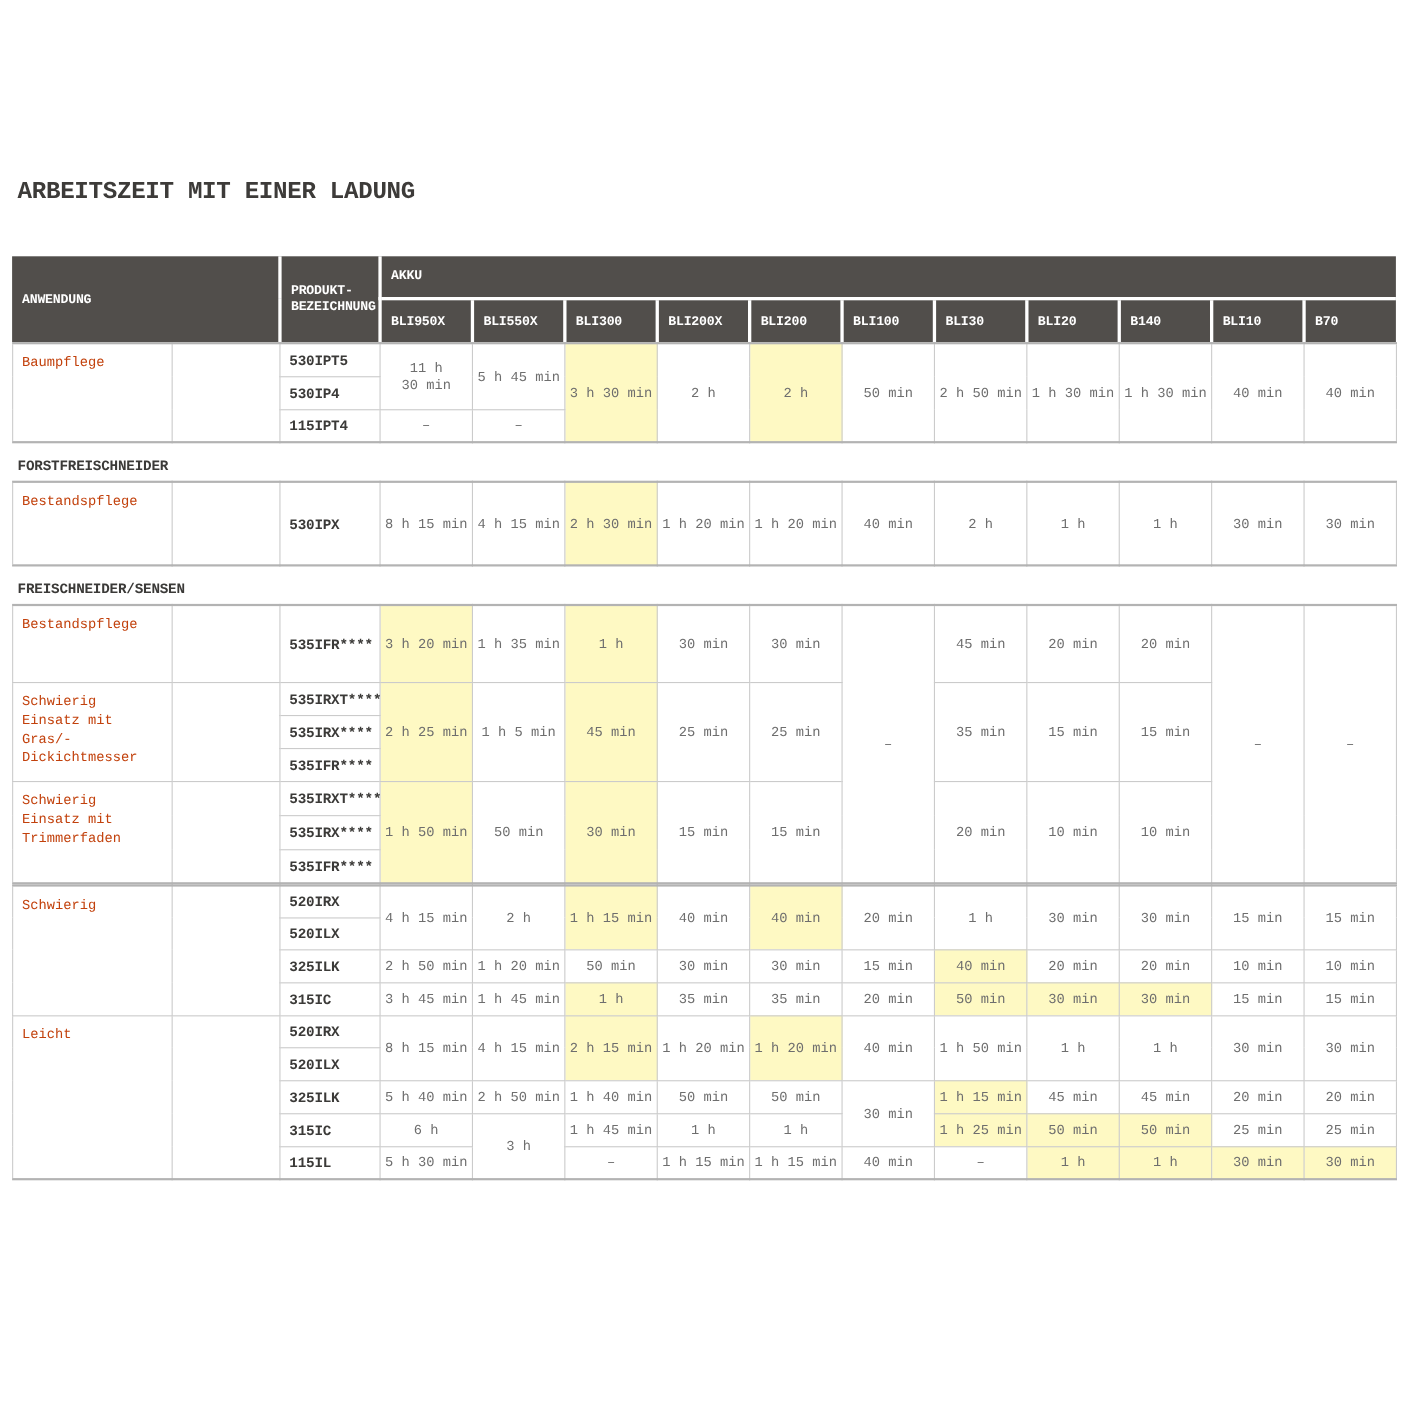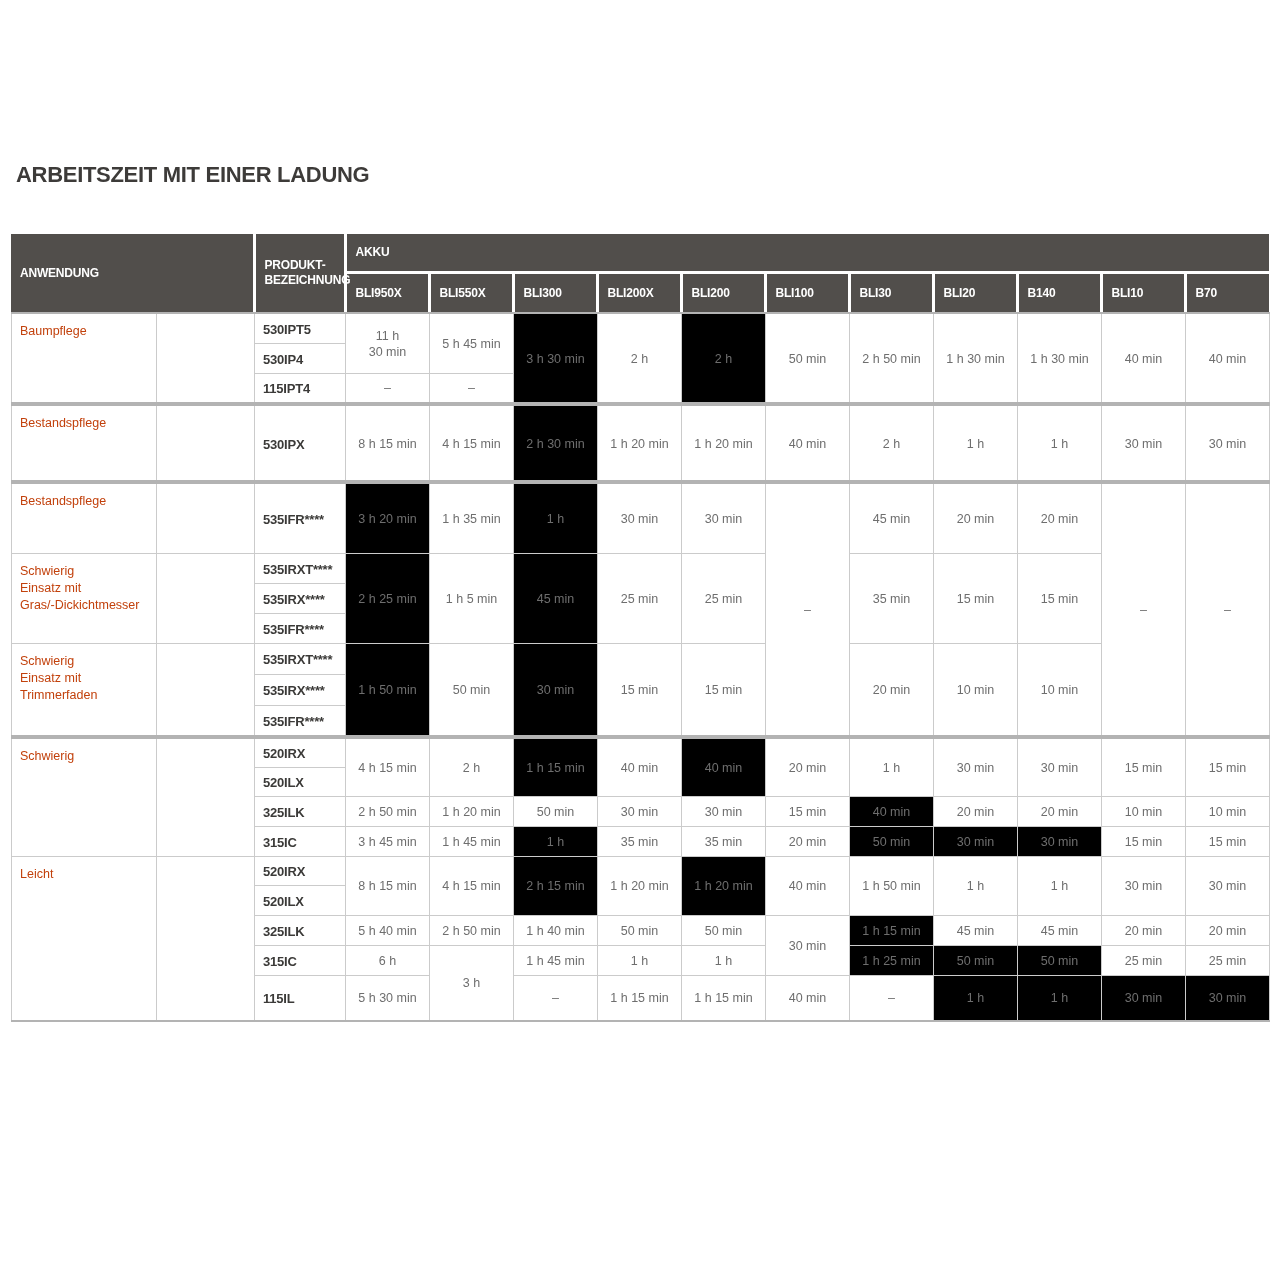--- a/index.html
+++ b/index.html
@@ -1,34 +1,34 @@
 <!DOCTYPE html>
 <html><head>
 <meta charset="utf-8">
 <style>
   html,body{margin:0;padding:0;background:#fff;}
   body{font-family:"Liberation Sans","DejaVu Sans",sans-serif;width:1280px;height:1280px;overflow:hidden;}
-  .page{margin:162px 0 0 11px;width:1258px;}
+  .page{margin:162px 0 0 11px;width:1258px;font-family:Liberation Mono, monospace;}
   h1.title{font-size:22px;font-weight:700;color:#3d3b39;letter-spacing:-0.3px;margin:0 0 46px 5px;}
   table{border-collapse:collapse;table-layout:fixed;width:1258px;}
   
   .head-table td{background:#514e4b;color:#fff;font-weight:700;font-size:12px;vertical-align:middle;padding:0 0 0 9px;letter-spacing:-0.2px;}
   .head-table .sep-r{border-right:3px solid #fff;}
   .head-table .sep-b{border-bottom:3px solid #fff;}
   .head-table .pre{white-space:pre-line;line-height:15px;}
   
   .section-label{font-size:13px;font-weight:700;color:#3b3a38;letter-spacing:-0.2px;margin:13px 0 6px 5px;}
   
   .body-table{border:1px solid #cbcbcb;border-top:2px solid #b3b3b3;border-bottom:2px solid #b3b3b3;}
   .body-table td{border:1px solid #cbcbcb;font-size:12.5px;}
   .body-table td.app{vertical-align:top;padding:9px 6px 4px 8px;color:#c2410c;white-space:pre-line;line-height:17px;}
   .body-table td.img{background:#fff;}
   .body-table td.prod{font-weight:700;color:#3b3a38;padding:2px 4px 0 8px;vertical-align:middle;font-size:13px;letter-spacing:-0.2px;}
   .body-table td.val{text-align:center;vertical-align:middle;color:#6e6e6e;white-space:pre-line;line-height:16px;padding:1px 2px 0 2px;}
-  .body-table td.g{background:#000000;}
+  .body-table td.g{background:#fef9c3;}
 </style>
 </head>
 <body>
 
 <div class="page">
   <h1 class="title">ARBEITSZEIT MIT EINER LADUNG</h1>
 
   <table class="head-table">
     <colgroup>
         <col style="width:145px">
@@ -108,20 +108,21 @@
           <tr style="height:30px">
             <td class="prod">530IP4</td>
           </tr>
           <tr style="height:30px">
             <td class="prod">115IPT4</td>
             <td class="val">–</td>
             <td class="val">–</td>
           </tr>
         </tbody>
       </table>
+      <div class="section-label">FORSTFREISCHNEIDER</div>
       <table class="body-table">
         <colgroup>
           <col style="width:145px">
           <col style="width:98px">
           <col style="width:91px">
           <col style="width:84px">
           <col style="width:84px">
           <col style="width:84px">
           <col style="width:84px">
           <col style="width:84px">
@@ -144,20 +145,21 @@
             <td class="val">1 h 20 min</td>
             <td class="val">40 min</td>
             <td class="val">2 h</td>
             <td class="val">1 h</td>
             <td class="val">1 h</td>
             <td class="val">30 min</td>
             <td class="val">30 min</td>
           </tr>
         </tbody>
       </table>
+      <div class="section-label">FREISCHNEIDER/SENSEN</div>
       <table class="body-table">
         <colgroup>
           <col style="width:145px">
           <col style="width:98px">
           <col style="width:91px">
           <col style="width:84px">
           <col style="width:84px">
           <col style="width:84px">
           <col style="width:84px">
           <col style="width:84px">
@@ -332,21 +334,21 @@
             <td class="val" rowspan="2">3 h</td>
             <td class="val">1 h 45 min</td>
             <td class="val">1 h</td>
             <td class="val">1 h</td>
             <td class="val g">1 h 25 min</td>
             <td class="val g">50 min</td>
             <td class="val g">50 min</td>
             <td class="val">25 min</td>
             <td class="val">25 min</td>
           </tr>
-          <tr style="height:46px">
+          <tr style="height:30px">
             <td class="prod">115IL</td>
             <td class="val">5 h 30 min</td>
             <td class="val">–</td>
             <td class="val">1 h 15 min</td>
             <td class="val">1 h 15 min</td>
             <td class="val">40 min</td>
             <td class="val">–</td>
             <td class="val g">1 h</td>
             <td class="val g">1 h</td>
             <td class="val g">30 min</td>

